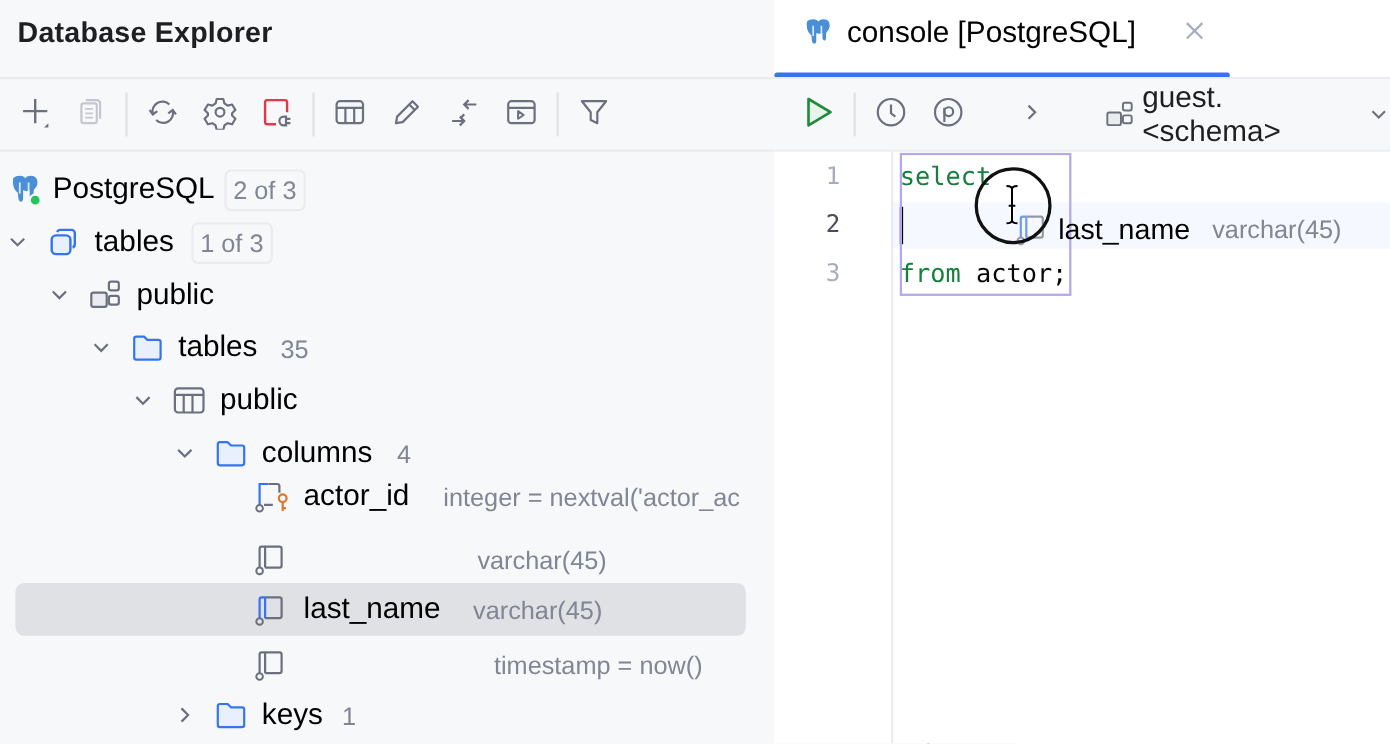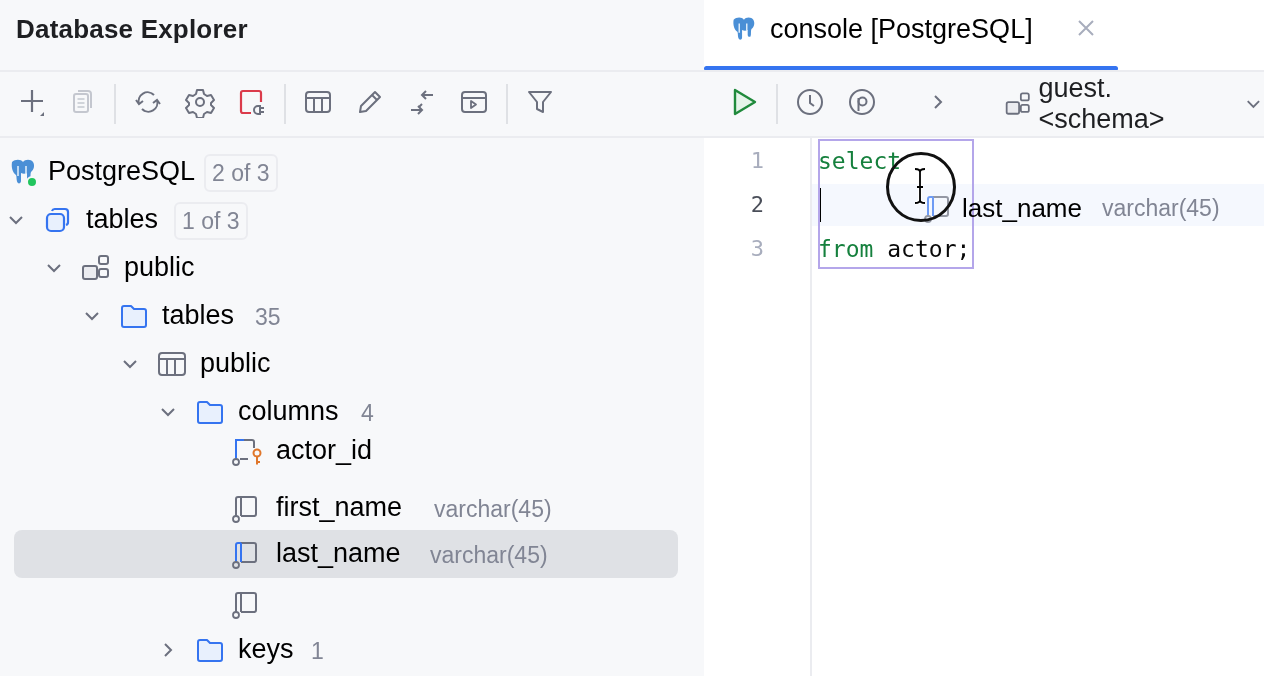--- a/index.html
+++ b/index.html
@@ -250,31 +250,31 @@
           <svg viewBox="0 0 32 32">
               <path d="M6 24V5h8" stroke="#3574f0" stroke-width="2" fill="none"></path>
               <path d="M14 5h8a2 2 0 0 1 2 2v6" stroke="#6c707e" stroke-width="2" fill="none"></path>
               <path d="M10 24h8" stroke="#6c707e" stroke-width="2"></path>
               <circle cx="6" cy="27" r="3" stroke="#6c707e" stroke-width="1.8" fill="none"></circle>
               <circle cx="27" cy="18" r="3.5" stroke="#e0762a" stroke-width="2" fill="none"></circle>
               <path d="M27 21.5v8M27 27h3" stroke="#e0762a" stroke-width="2"></path>
             </svg>
           </span>
         <span class="nlabel" style="left:276px">actor_id</span>
+        <span class="nmeta" style="left:403px">integer = nextval('actor_ac</span>
       </div>
 
       <div class="row" style="top:336px">
         <span class="nicon" style="left:230px;top:8px">
           <svg viewBox="0 0 32 32">
               <path d="M6 24V7a2 2 0 0 1 2-2h16a2 2 0 0 1 2 2v15a2 2 0 0 1-2 2H11" stroke="#6c707e" stroke-width="2" fill="none"></path>
               <path d="M11 5v19" stroke="#6c707e" stroke-width="2"></path>
               <circle cx="6" cy="27" r="3" stroke="#6c707e" stroke-width="1.8" fill="none"></circle>
             </svg>
           </span>
-        <span class="nlabel" style="left:276px">first_name</span>
         <span class="nmeta" style="left:434px">varchar(45)</span>
       </div>
 
       <div class="row selected" style="top:382px">
         <span class="sel-bg"></span>
         <span class="nicon" style="left:230px;top:8px">
           <svg viewBox="0 0 32 32">
               <path d="M6 24V7a2 2 0 0 1 2-2h3" stroke="#3574f0" stroke-width="2" fill="none"></path>
               <path d="M11 5h13a2 2 0 0 1 2 2v15a2 2 0 0 1-2 2H11" stroke="#6c707e" stroke-width="2" fill="none"></path>
               <path d="M11 5v19" stroke="#3574f0" stroke-width="2"></path>
@@ -286,20 +286,21 @@
       </div>
 
       <div class="row" style="top:432px">
         <span class="nicon" style="left:230px;top:8px">
           <svg viewBox="0 0 32 32">
               <path d="M6 24V7a2 2 0 0 1 2-2h16a2 2 0 0 1 2 2v15a2 2 0 0 1-2 2H11" stroke="#6c707e" stroke-width="2" fill="none"></path>
               <path d="M11 5v19" stroke="#6c707e" stroke-width="2"></path>
               <circle cx="6" cy="27" r="3" stroke="#6c707e" stroke-width="1.8" fill="none"></circle>
             </svg>
           </span>
+        <span class="nmeta" style="left:449px">timestamp = now()</span>
       </div>
 
       <div class="row" style="top:480px">
         <span class="chev" style="left:156px;top:10px">
           <svg viewBox="0 0 22 22">
               <path d="M8 5l6 6-6 6" stroke="#6c707e" stroke-width="2" fill="none"></path>
             </svg>
           </span>
         <span class="nicon" style="left:194px;top:6px">
           <svg viewBox="0 0 32 32">

